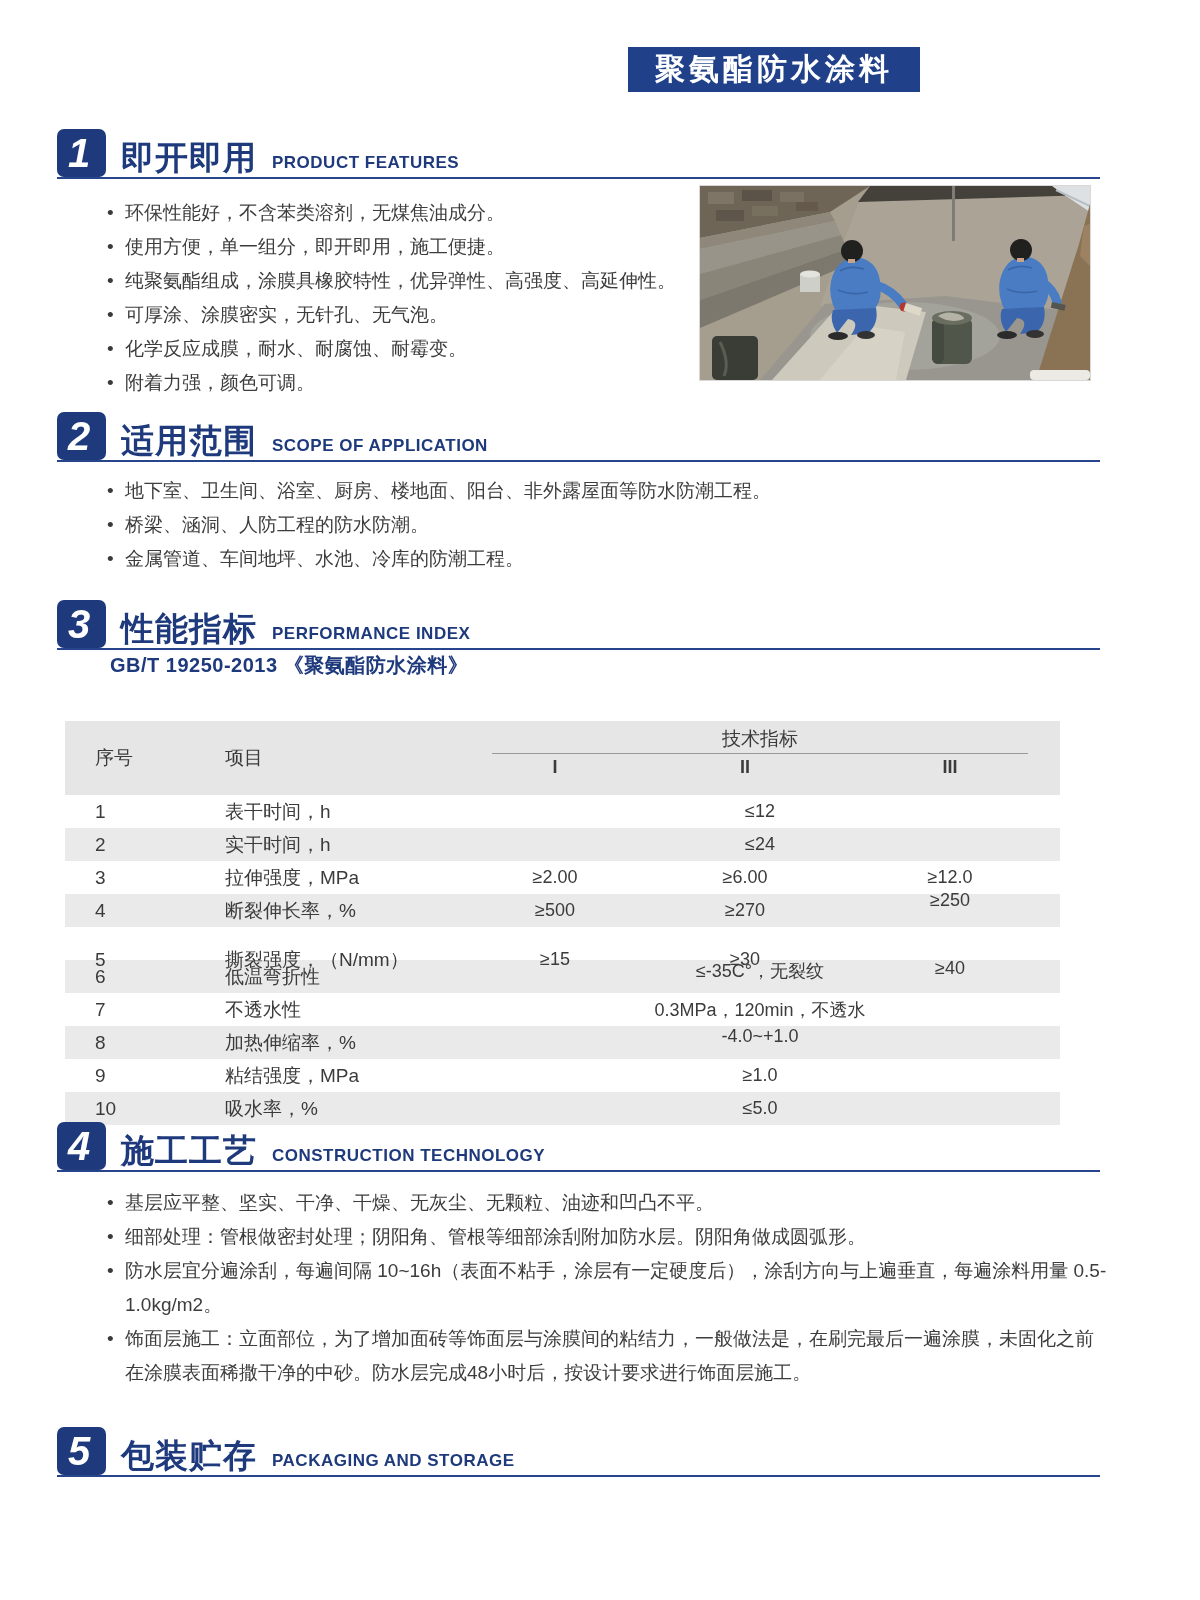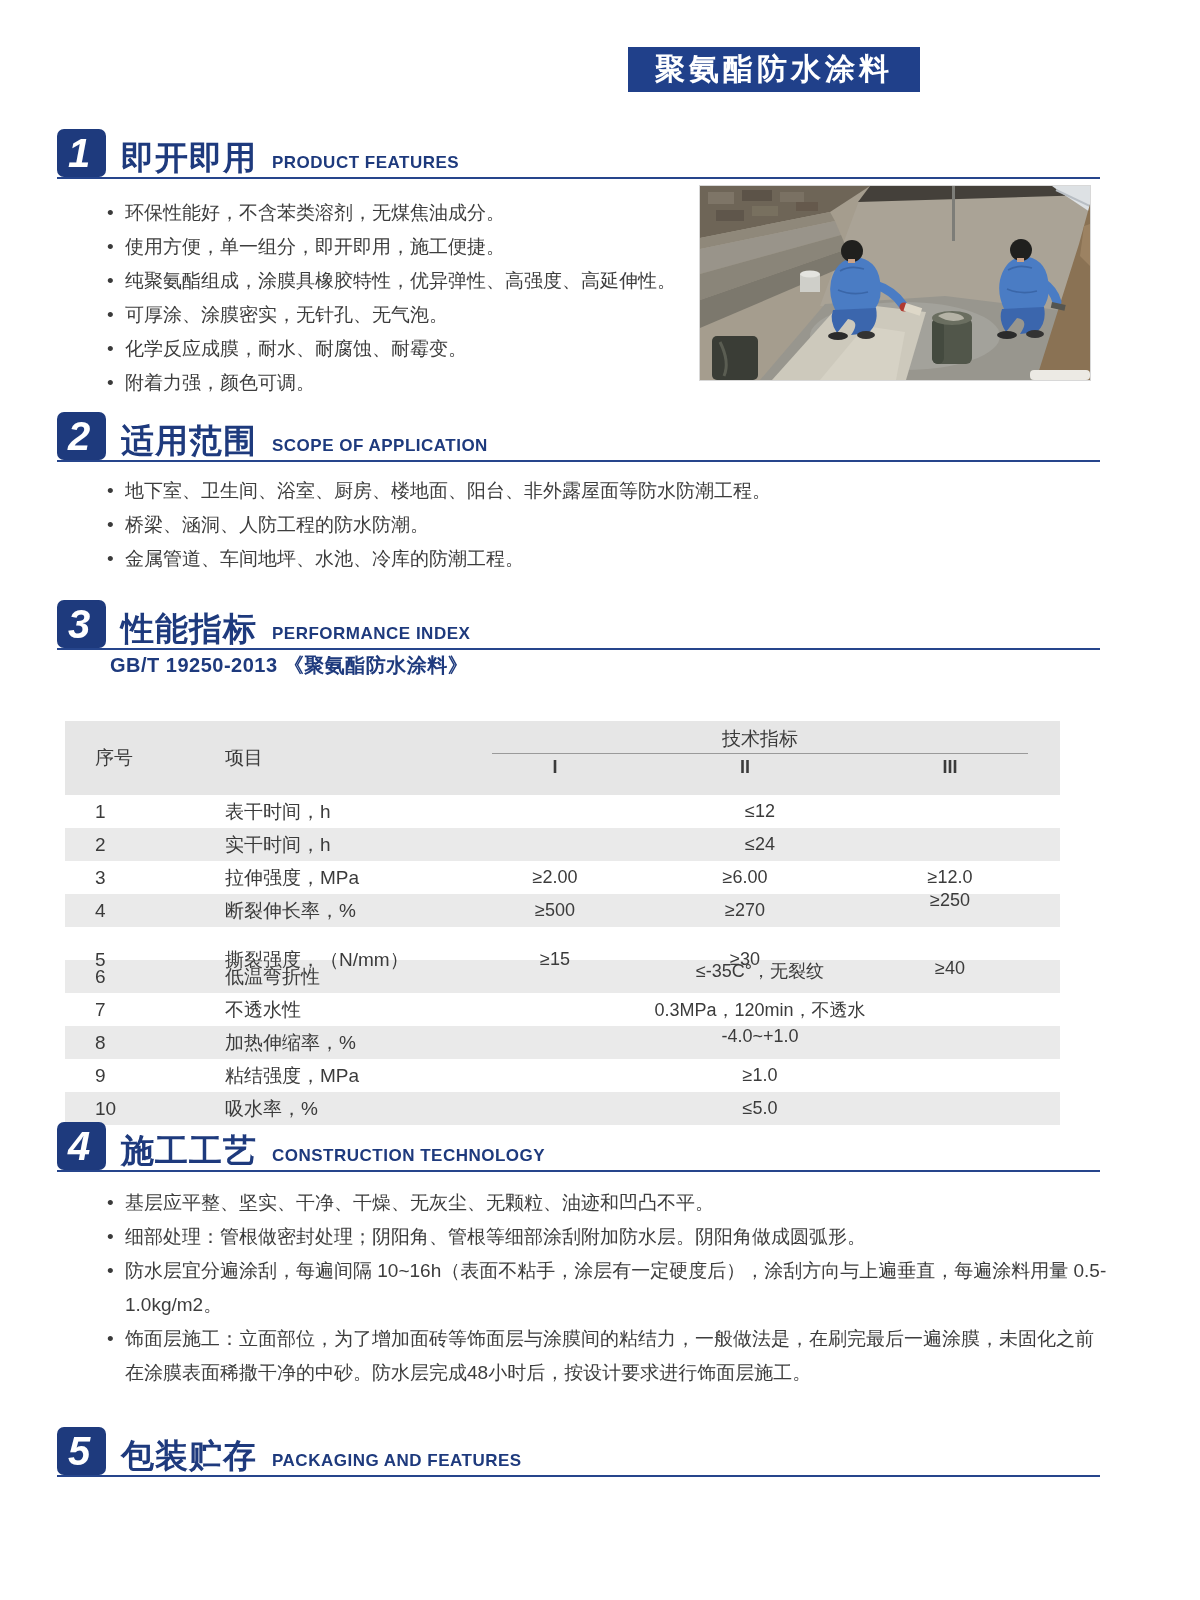--- a/index.html
+++ b/index.html
@@ -268,18 +268,18 @@
     <li>基层应平整、坚实、干净、干燥、无灰尘、无颗粒、油迹和凹凸不平。</li>
     <li>细部处理：管根做密封处理；阴阳角、管根等细部涂刮附加防水层。阴阳角做成圆弧形。</li>
     <li>防水层宜分遍涂刮，每遍间隔 10~16h（表面不粘手，涂层有一定硬度后），涂刮方向与上遍垂直，每遍涂料用量 0.5-1.0kg/m2。</li>
     <li>饰面层施工：立面部位，为了增加面砖等饰面层与涂膜间的粘结力，一般做法是，在刷完最后一遍涂膜，未固化之前 在涂膜表面稀撒干净的中砂。防水层完成48小时后，按设计要求进行饰面层施工。</li>
   </ul>
 
   <div class="sec" style="top:1425px;">
     <div class="sec-head">
       <div class="sec-num">5</div>
       <div class="sec-title">包装贮存</div>
-      <div class="sec-sub">PACKAGING AND FEATURES</div>
+      <div class="sec-sub">PACKAGING AND STORAGE</div>
     </div>
   </div>
 
 
 </div>
 
 </body></html>

